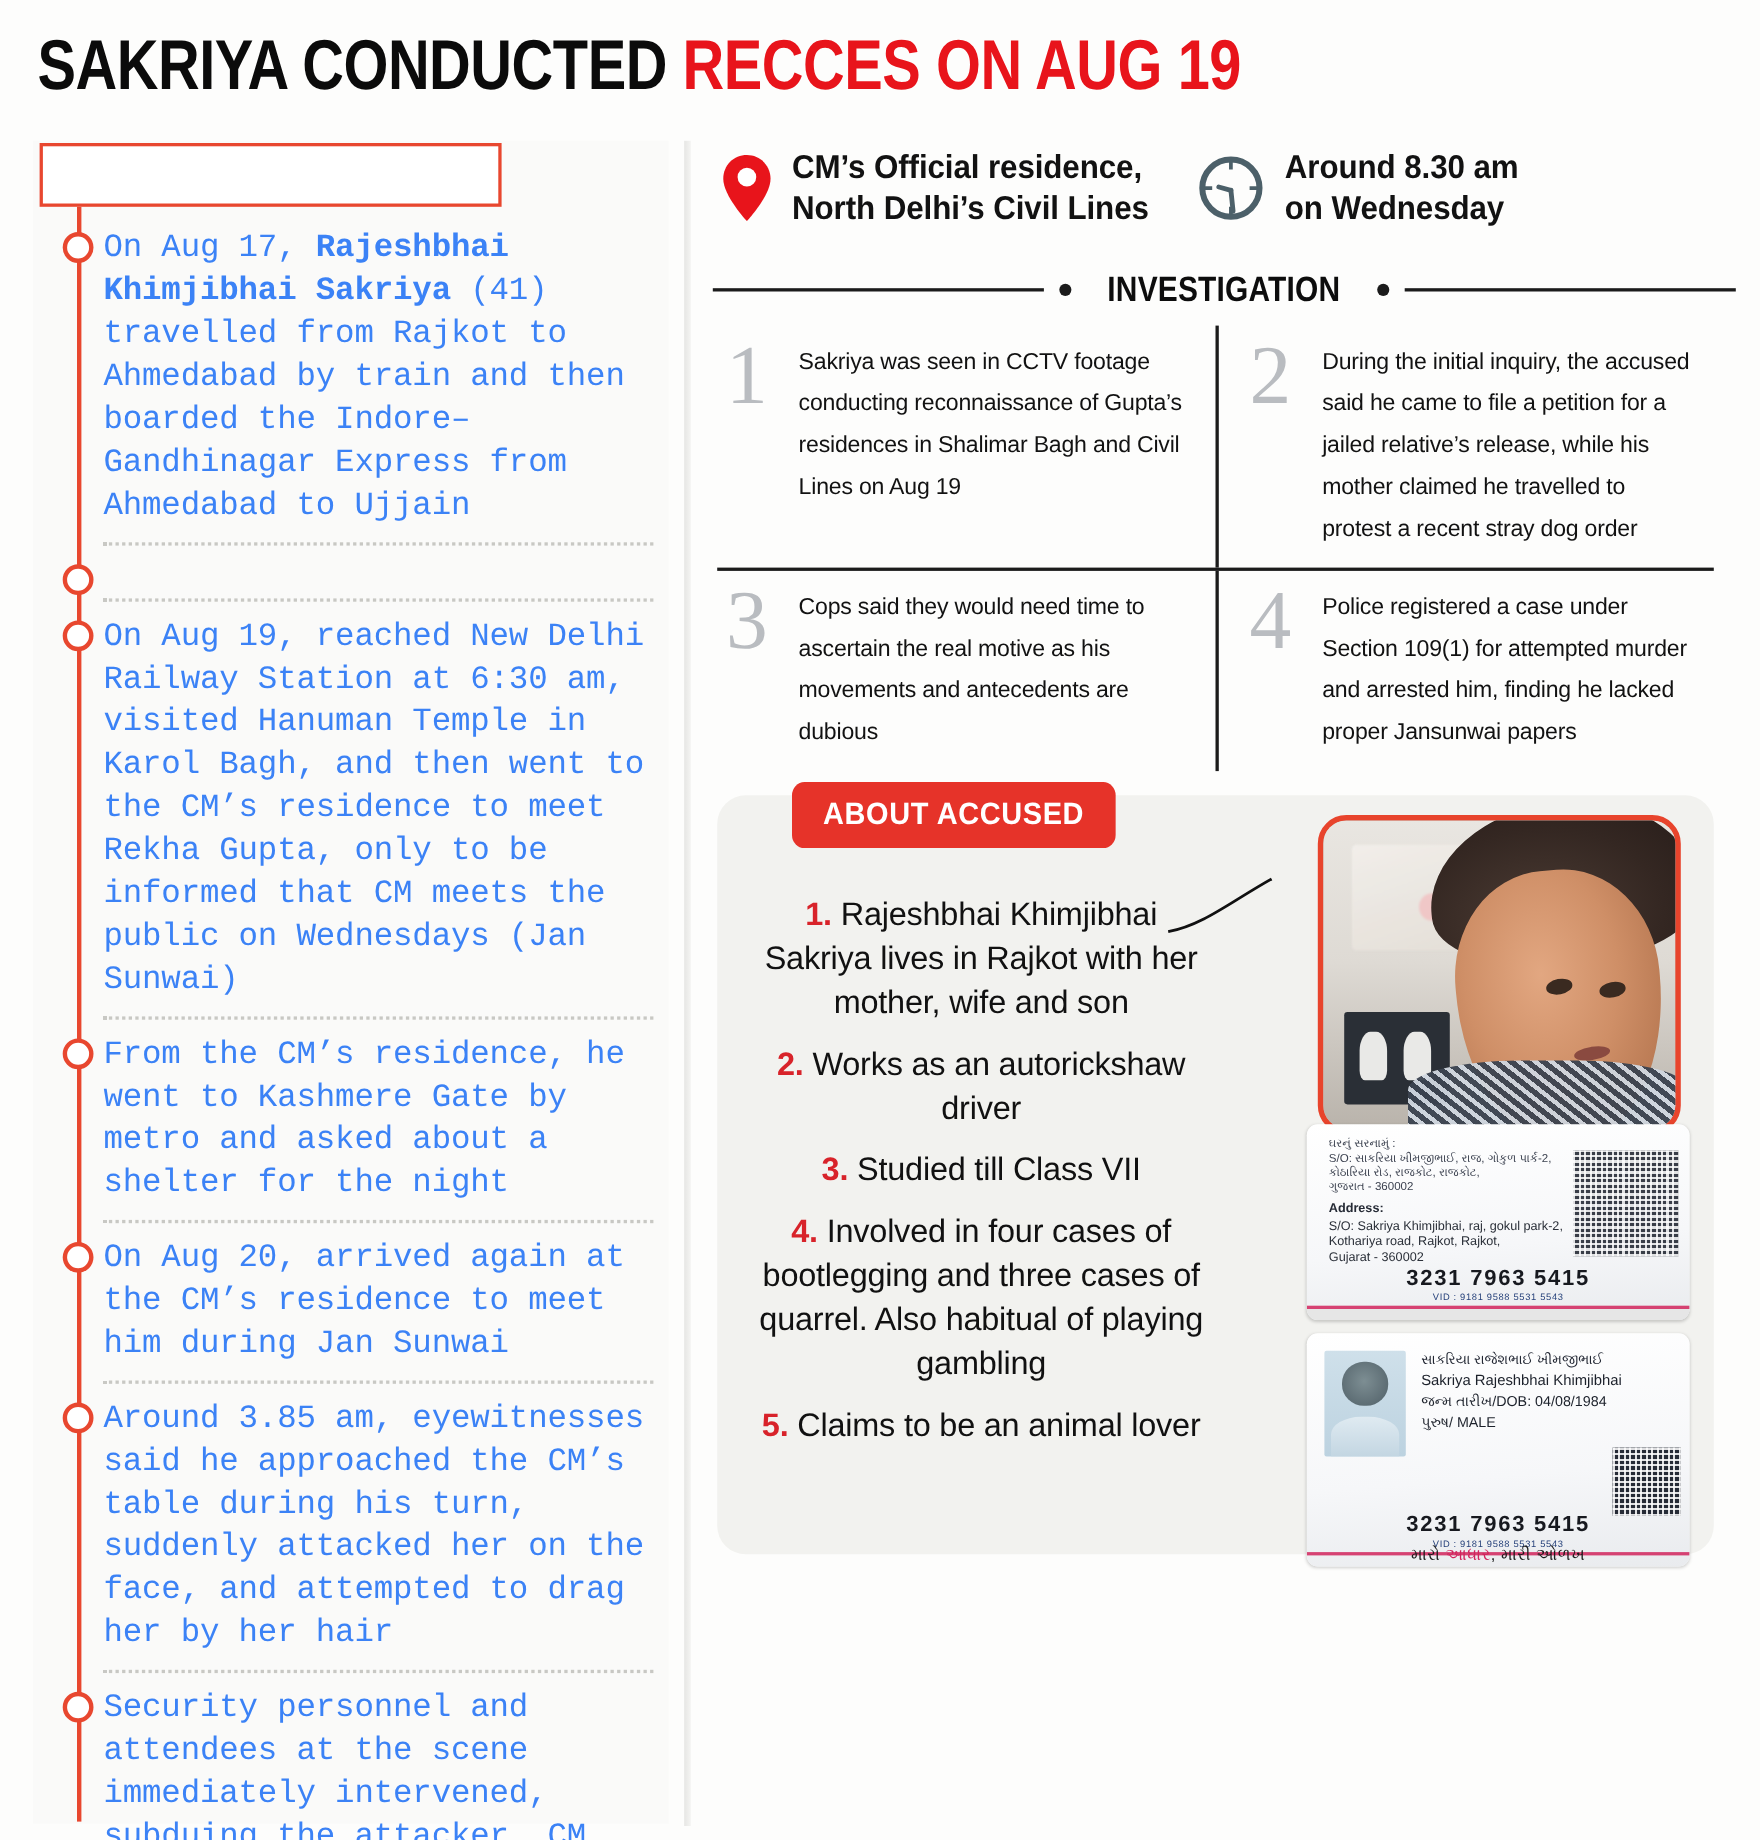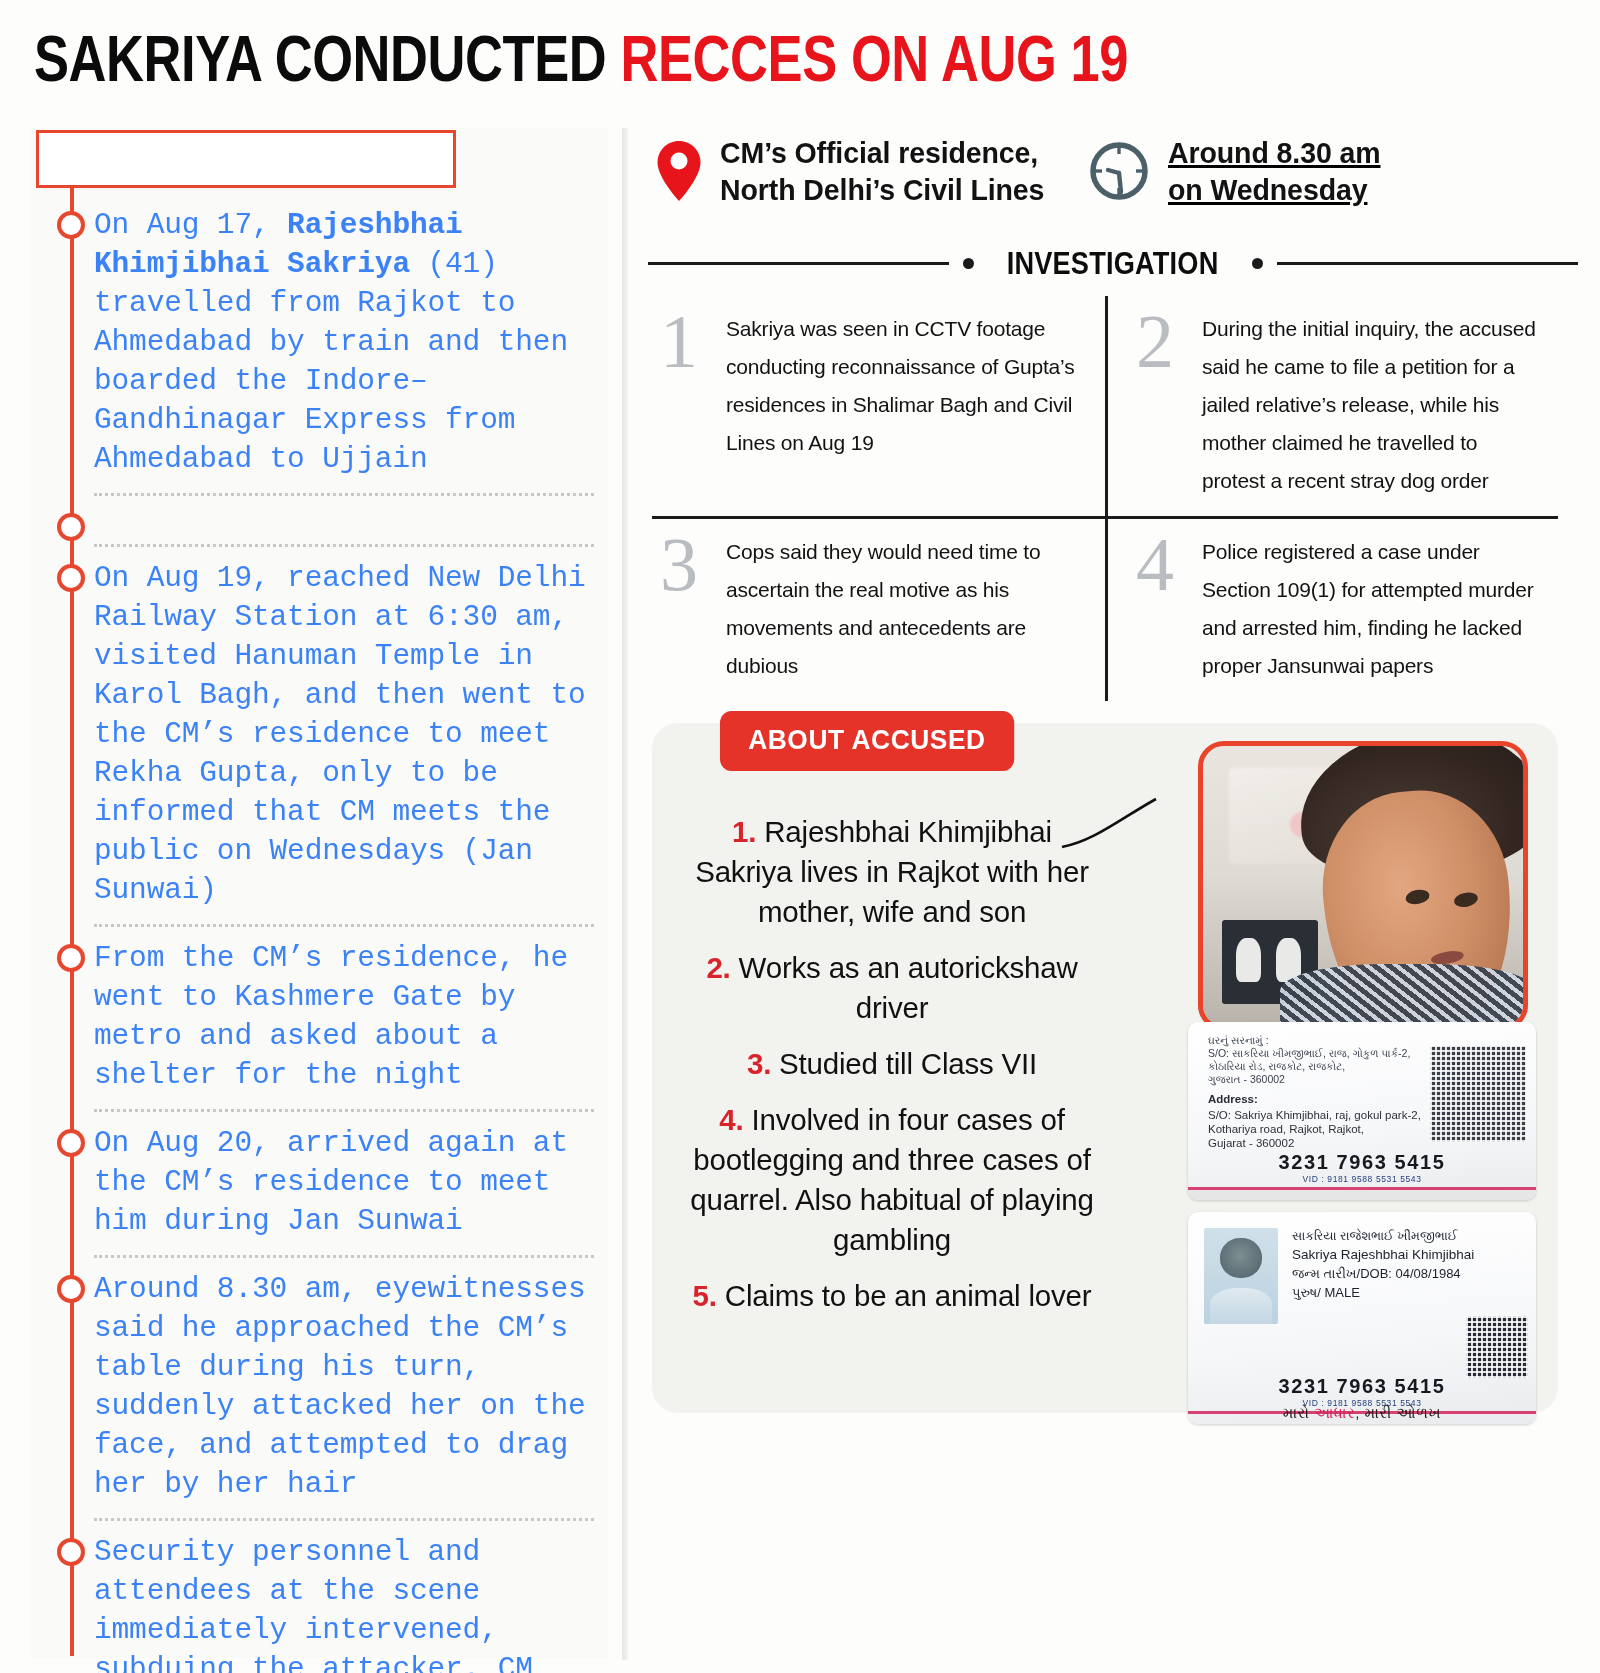--- a/index.html
+++ b/index.html
@@ -144,21 +144,21 @@
     position: relative;
     height: 104px;
   }
   .meta-item {
     position: absolute;
     display: flex;
     align-items: center;
     gap: 18px;
   }
   .meta-loc { left: 8px; top: 6px; }
-  .meta-time { left: 440px; top: 6px; text-decoration: underline; }
+  .meta-time { left: 440px; top: 6px; }
 
   .pin-icon { width: 46px; height: 62px; flex: none; }
   .clock-icon { width: 62px; height: 62px; flex: none; }
 
   .meta-text {
     font-size: 30px;
     line-height: 37px;
     font-weight: 700;
     color: #121212;
     letter-spacing: -0.1px;
@@ -537,21 +537,21 @@
           <div class="tl-body">From the CM’s residence, he went to Kashmere Gate by metro and asked about a shelter for the night</div>
         </div>
         <div class="tl-sep"></div>
         <div class="tl-item">
           <div class="tl-dot"></div>
           <div class="tl-body">On Aug 20, arrived again at the CM’s residence to meet him during Jan Sunwai</div>
         </div>
         <div class="tl-sep"></div>
         <div class="tl-item">
           <div class="tl-dot"></div>
-          <div class="tl-body">Around 8.30 am, eyewitnesses said he approached the CM’s table during his turn, suddenly attacked her on the face, and attempted to drag her by her hair</div>
+          <div class="tl-body">Around 3.85 am, eyewitnesses said he approached the CM’s table during his turn, suddenly attacked her on the face, and attempted to drag her by her hair</div>
         </div>
         <div class="tl-sep"></div>
         <div class="tl-item">
           <div class="tl-dot"></div>
           <div class="tl-body">Security personnel and attendees at the scene immediately intervened, subduing the attacker. CM taken to the hospital for medical attention</div>
         </div>
       </div>
   </div>
 
   <div class="v-divider"></div>

